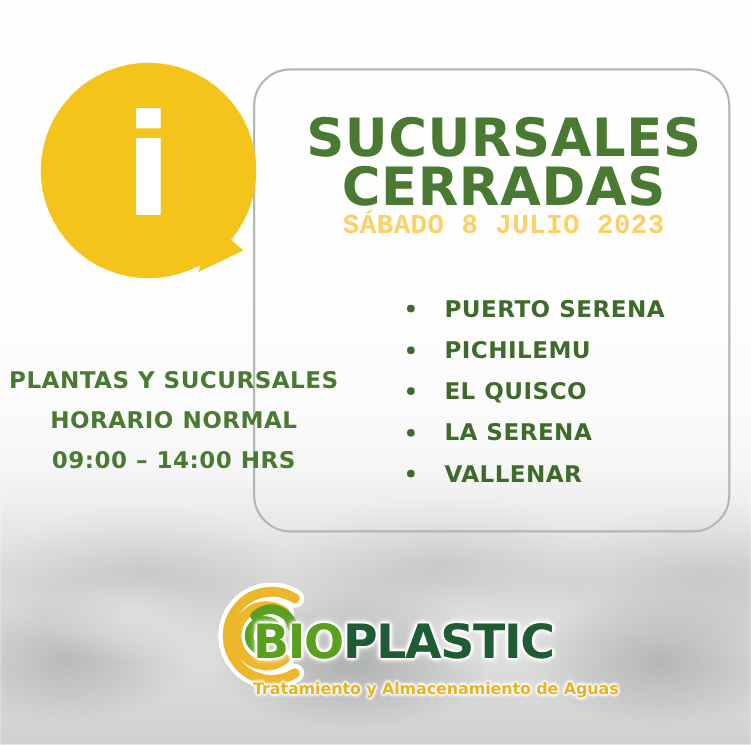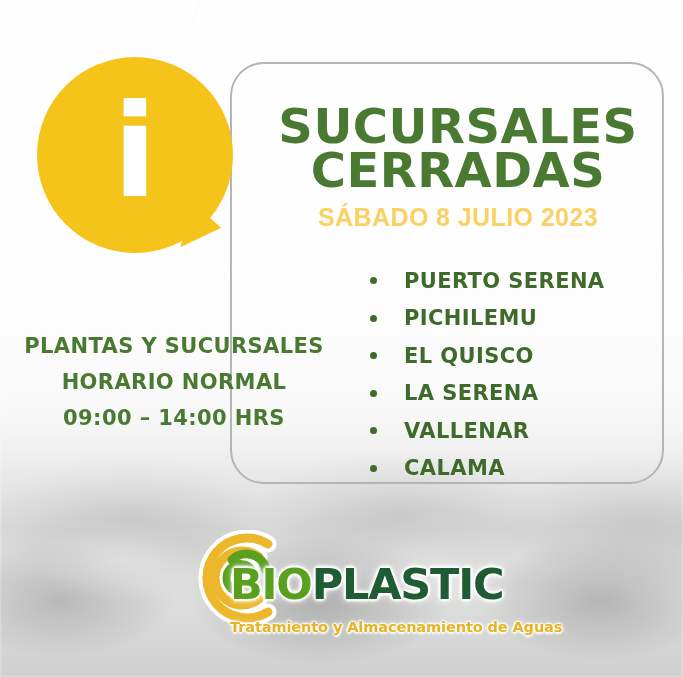--- a/index.html
+++ b/index.html
@@ -132,27 +132,26 @@
     display: block;
     color: #4a7a32;
     font-weight: 700;
     font-size: 48px;
     line-height: 44px;
     letter-spacing: 0.5px;
     font-family: "DejaVu Sans", sans-serif;
   }
   .headline .date {
     display: block;
-    margin-top: 11px;
     color: #fbd064;
     font-weight: 700;
     font-size: 25px;
     line-height: 28px;
     letter-spacing: 0.4px;
-    font-family: Liberation Sans, sans-serif;
+    font-family: Liberation Mono, monospace;
   }
 
   
   .branch-list {
     position: absolute;
     left: 370px;
     top: 262px;
     width: 290px;
   }
   .branch-row {
@@ -172,21 +171,21 @@
     font-weight: 700;
     font-size: 21px;
     letter-spacing: 0.4px;
     font-family: "DejaVu Sans", sans-serif;
     white-space: nowrap;
   }
 
   
   .hours {
     position: absolute;
-    left: 24px;
+    left: 8px;
     top: 328px;
     width: 300px;
     text-align: center;
   }
   .hours span {
     display: block;
     color: #4a7a32;
     font-weight: 700;
     font-size: 21px;
     line-height: 36px;
@@ -280,24 +279,20 @@
       <span class="dot"></span>
       <span class="name">EL QUISCO</span>
     </div>
     <div class="branch-row">
       <span class="dot"></span>
       <span class="name">LA SERENA</span>
     </div>
     <div class="branch-row">
       <span class="dot"></span>
       <span class="name">VALLENAR</span>
-    </div>
-    <div class="branch-row">
-      <span class="dot"></span>
-      <span class="name">CALAMA</span>
     </div>
   </div>
 
   <div class="hours">
     <span>PLANTAS Y SUCURSALES</span>
     <span>HORARIO NORMAL</span>
     <span>09:00 – 14:00 HRS</span>
   </div>
 
   <div class="logo">

